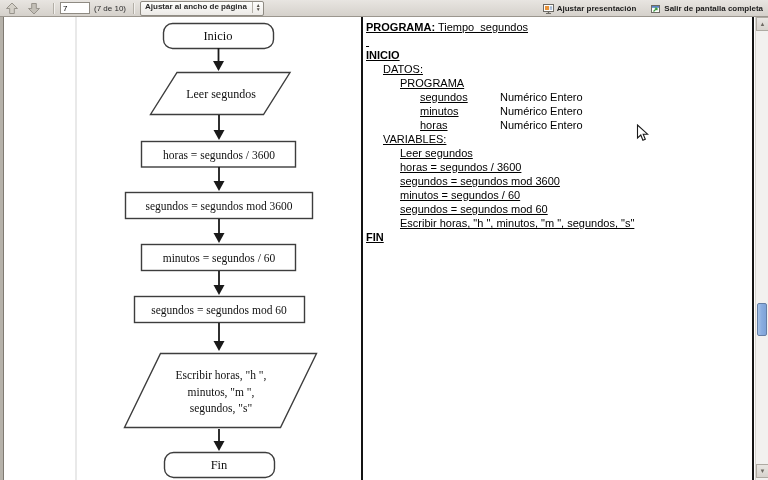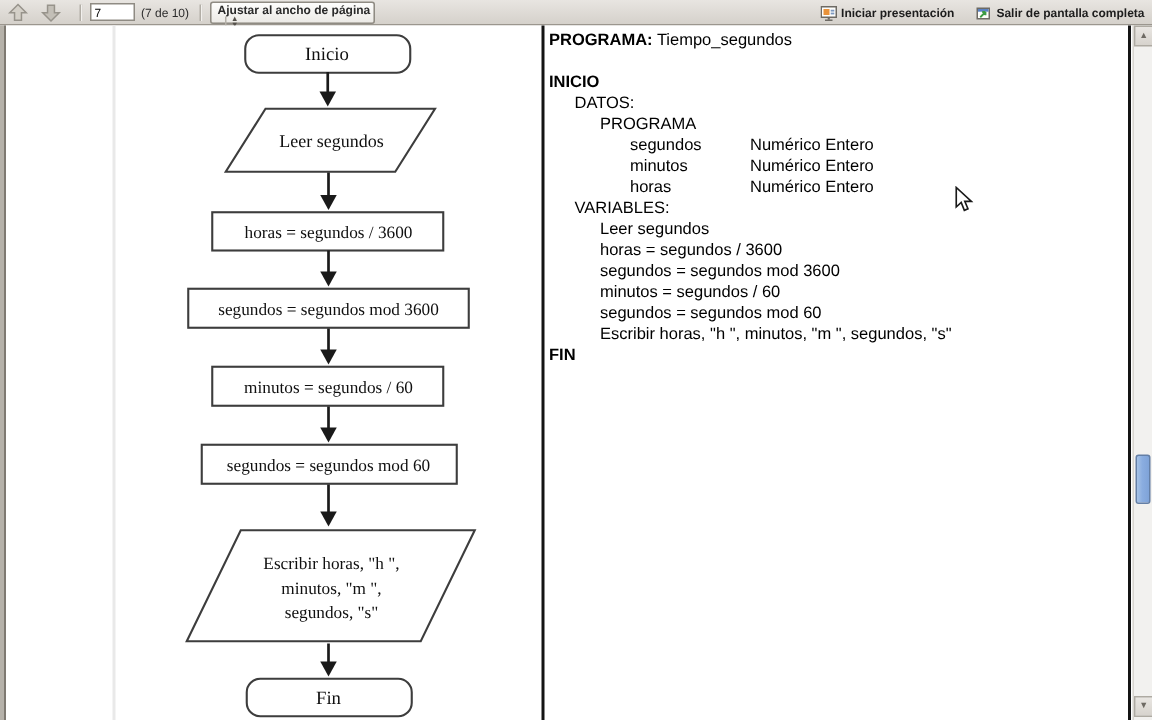--- a/index.html
+++ b/index.html
@@ -20,21 +20,21 @@
   }
   .tb-iconbtn{width:16px;height:15px;display:flex;align-items:center;justify-content:center;margin-right:6px;}
   .tb-sep{width:1px;height:11px;background:#b2aea6;border-right:1px solid #f2f0ed;margin:0 5px;}
   .page-input{
     width:24px;height:10px;border:1px solid #8f8b83;background:#fff;
     font-size:8px;font-family:"Liberation Sans",sans-serif;padding:0 2px;margin-right:4px;
   }
   .page-count{font-weight:normal;color:#2a2a2a;white-space:nowrap;margin-right:2px;}
   .zoom-combo{
     height:13px;border:1px solid #8f8b83;border-radius:2px;background:linear-gradient(#fdfdfc,#eceae6);
-    display:flex;align-items:flex-start;padding:0 2px 0 4px;font-weight:bold;color:#2a2a2a;white-space:nowrap;flex-direction:column;
+    display:flex;align-items:flex-start;padding:0 2px 0 4px;font-weight:bold;color:#2a2a2a;white-space:nowrap;
   }
   .combo-spin{display:flex;flex-direction:column;align-items:center;justify-content:center;
     border-left:1px solid #b4b0a8;margin-left:5px;padding-left:3px;height:11px;line-height:4px;
     font-size:5px;color:#55514b;}
   .tb-spacer{flex:1;}
   .tb-btn{display:flex;align-items:center;gap:3px;font-weight:bold;color:#1d1d1d;white-space:nowrap;margin-right:14px;}
   .tb-btn:last-child{margin-right:5px;}
 
   
   .left-strip{
@@ -53,21 +53,21 @@
   .flow-shape{fill:#ffffff;stroke:#3d3d3d;stroke-width:1.4;}
   .flow-line{stroke:#1a1a1a;stroke-width:1.8;}
   .flow-head{fill:#1a1a1a;stroke:none;}
   .flow-text{fill:#101010;font-family:"Liberation Serif",serif;text-anchor:middle;}
 
   
   .pseudocode{
     position:absolute;left:366px;top:20px;width:380px;
     font-size:11px;line-height:14px;color:#000;
   }
-  .pc-line{position:relative;white-space:pre;}
+  .pc-line{position:relative;white-space:pre;text-decoration:underline;}
   .pc-col2{position:absolute;left:134px;top:0;}
 
   
   .scrollbar{position:absolute;left:755px;top:17px;width:13px;height:463px;background:#f2f1ef;border-left:1px solid #d8d5d0;box-sizing:border-box;}
   .sb-btn{position:absolute;left:0;width:13px;height:14px;background:linear-gradient(#e9e6e2,#d7d3cd);
     border:1px solid #aeaaa2;box-sizing:border-box;display:flex;align-items:center;justify-content:center;
     font-size:6px;color:#6e6a63;}
   .sb-btn.up{top:0;}
   .sb-btn.down{bottom:2px;}
   .sb-thumb{position:absolute;left:1px;top:286px;width:10px;height:33px;
@@ -105,21 +105,21 @@
   <div class="tb-spacer"></div>
   <div class="tb-btn">
     <svg width="11" height="11" viewBox="0 0 11 11">
       <rect x="0.5" y="1.5" width="10" height="7" fill="#fdfdfb" stroke="#6d6a64" stroke-width="1"></rect>
       <rect x="2" y="3" width="4" height="4" fill="#e8923a"></rect>
       <rect x="6.8" y="3.5" width="2.4" height="1.2" fill="#7c98c0"></rect>
       <rect x="6.8" y="5.4" width="2.4" height="1.2" fill="#7c98c0"></rect>
       <rect x="4.8" y="8.5" width="1.4" height="1.6" fill="#6d6a64"></rect>
       <rect x="3" y="10" width="5" height="1" fill="#6d6a64"></rect>
     </svg>
-    <span>Iniciar presentación</span>
+    <span>Ajustar presentación</span>
   </div>
   <div class="tb-btn">
     <svg width="11" height="11" viewBox="0 0 11 11">
       <rect x="1.5" y="2.5" width="8" height="7" fill="#fdfdfb" stroke="#6d6a64" stroke-width="1"></rect>
       <rect x="2" y="3" width="7" height="1.8" fill="#5a82c4"></rect>
       <path d="M3.5,8.5 L7,5 M7,5 L7,7.2 M7,5 L4.8,5" stroke="#3c9b44" stroke-width="1.2" fill="none"></path>
     </svg>
     <span>Salir de pantalla completa</span>
   </div>
 </div>

